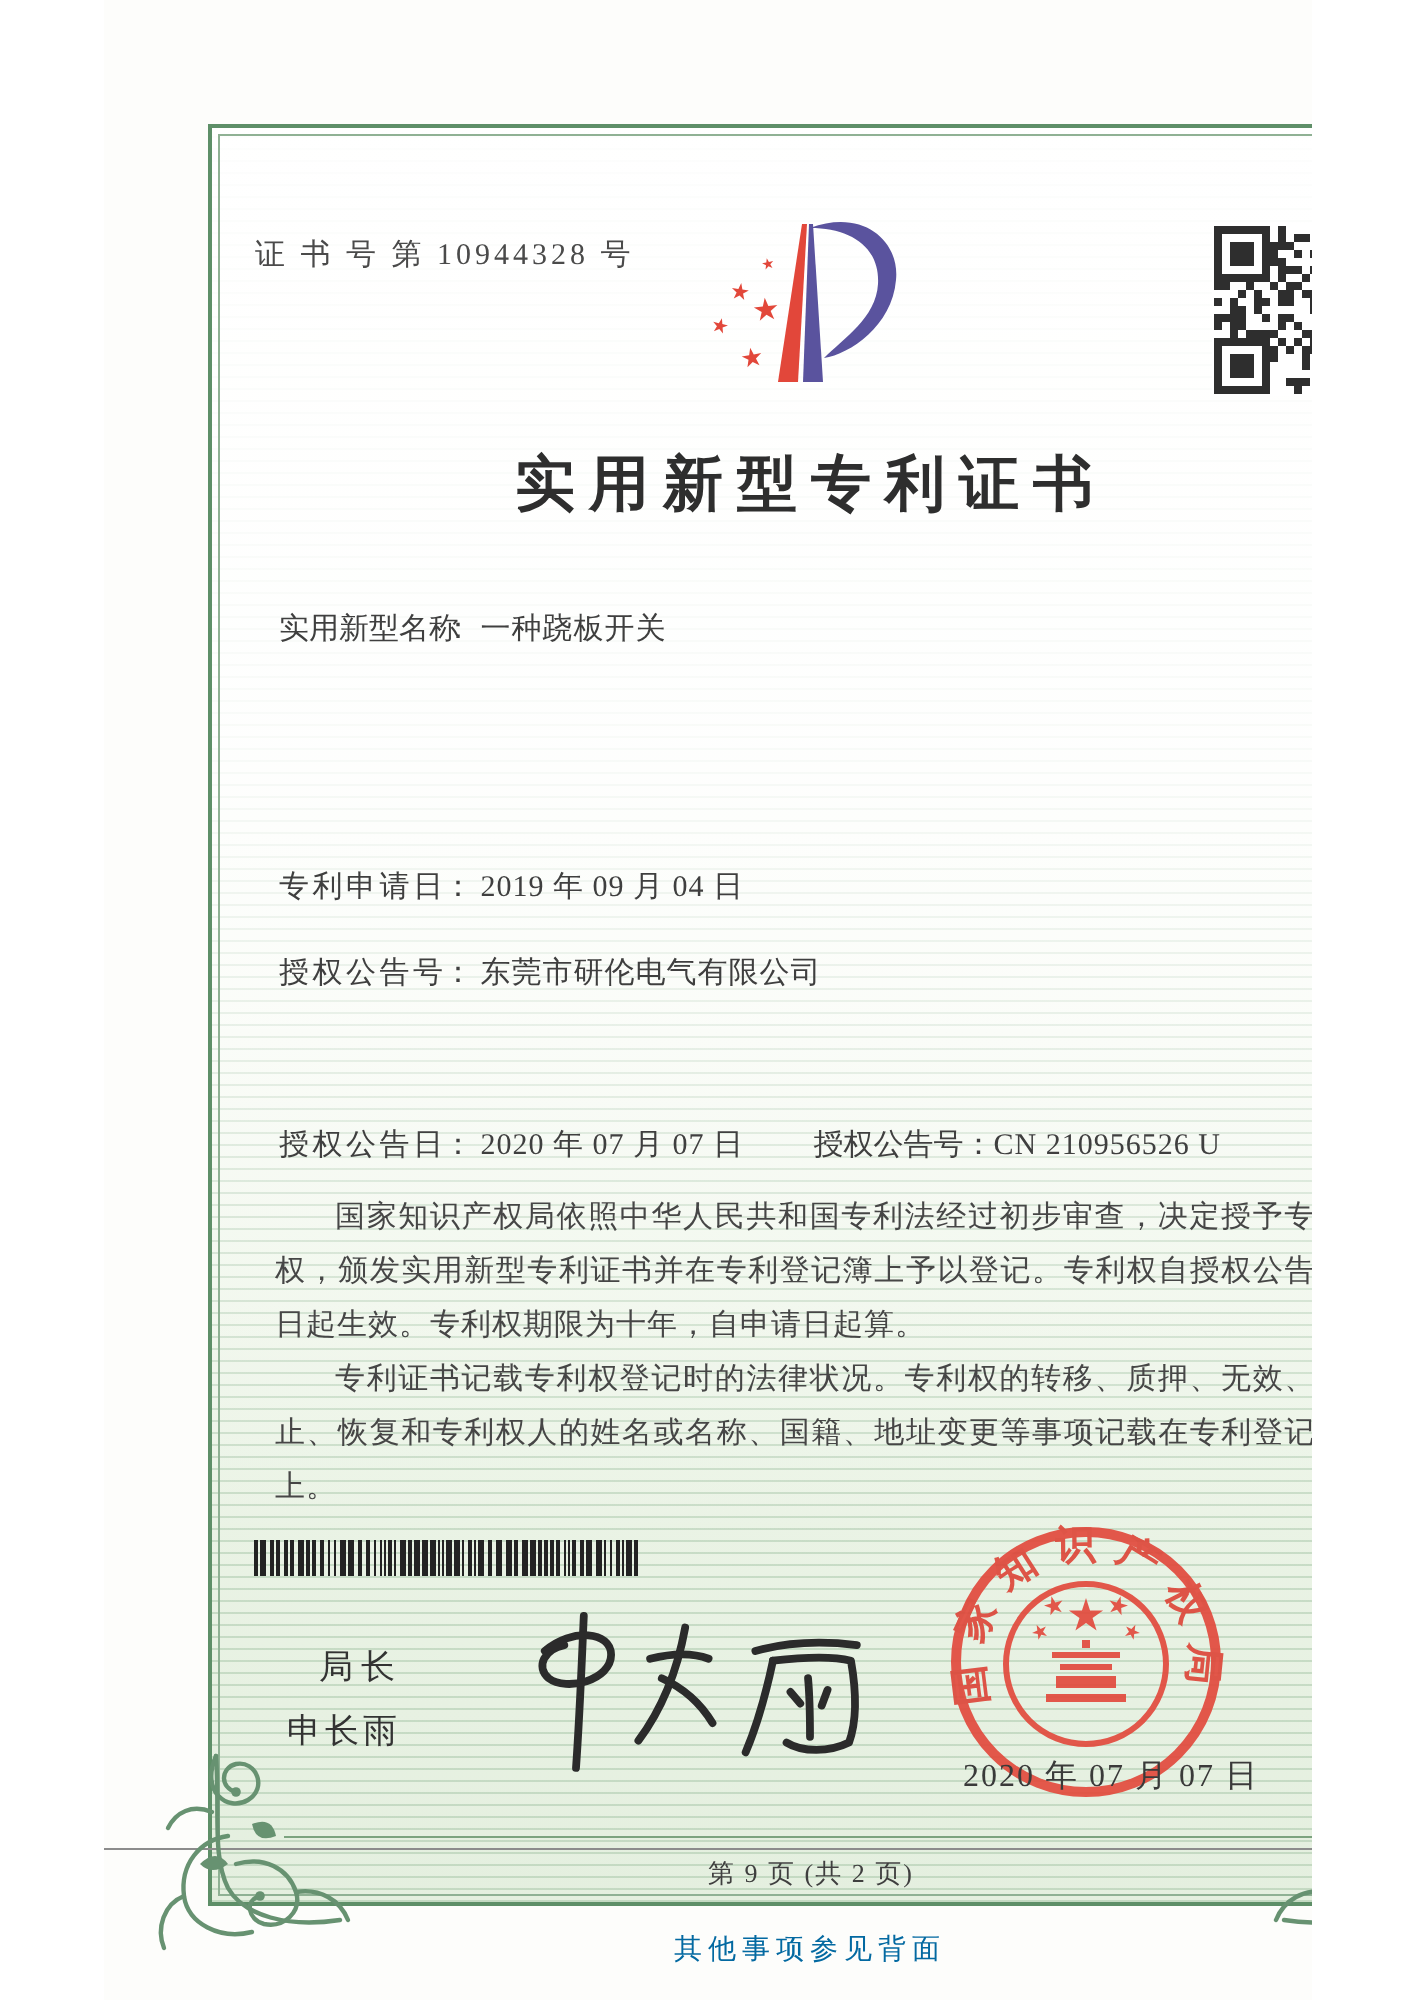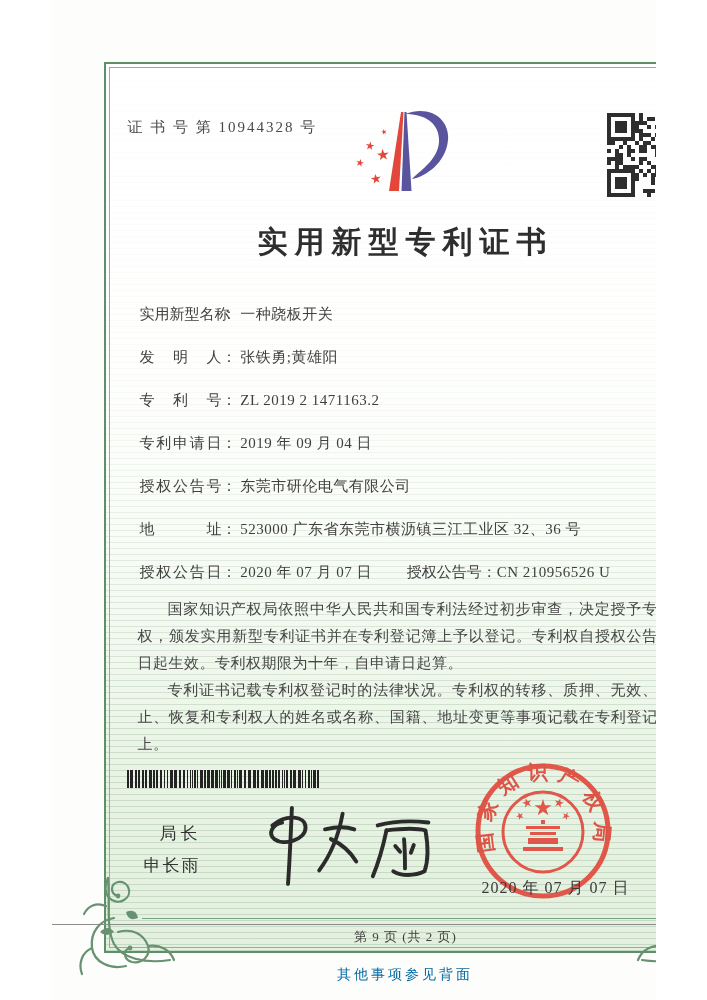--- a/index.html
+++ b/index.html
@@ -246,39 +246,27 @@
         <rect x="72" y="80" width="4" height="4"></rect>
       </g>
     </svg>
 
   <div class="title">实用新型专利证书</div>
 
   <div class="field-row" style="top:305px">
     <span class="field-label">实用新型名称</span><span class="field-colon">：</span>
     <span class="field-value">一种跷板开关</span>
   </div>
-  <div class="field-row" style="top:348px">
-    <span class="field-label">发明人</span><span class="field-colon">：</span>
-    <span class="field-value">张铁勇;黄雄阳</span>
-  </div>
-  <div class="field-row" style="top:391px">
-    <span class="field-label">专利号</span><span class="field-colon">：</span>
-    <span class="field-value">ZL 2019 2 1471163.2</span>
-  </div>
   <div class="field-row" style="top:434px">
     <span class="field-label">专利申请日</span><span class="field-colon">：</span>
     <span class="field-value">2019 年 09 月 04 日</span>
   </div>
   <div class="field-row" style="top:477px">
     <span class="field-label">授权公告号</span><span class="field-colon">：</span>
     <span class="field-value">东莞市研伦电气有限公司</span>
-  </div>
-  <div class="field-row" style="top:520px">
-    <span class="field-label">地址</span><span class="field-colon">：</span>
-    <span class="field-value">523000 广东省东莞市横沥镇三江工业区 32、36 号</span>
   </div>
   <div class="field-row" style="top:563px">
     <span class="field-label">授权公告日</span><span class="field-colon">：</span>
     <span class="field-value">2020 年 07 月 07 日</span>
     <span class="field-extra"><span>授权公告号</span><span>：</span><span class="field-value">CN 210956526 U</span></span>
   </div>
 
   <div class="body-text">
     <p>国家知识产权局依照中华人民共和国专利法经过初步审查，决定授予专利权，颁发实用新型专利证书并在专利登记簿上予以登记。专利权自授权公告之日起生效。专利权期限为十年，自申请日起算。</p>
     <p>专利证书记载专利权登记时的法律状况。专利权的转移、质押、无效、终止、恢复和专利权人的姓名或名称、国籍、地址变更等事项记载在专利登记簿上。</p>

